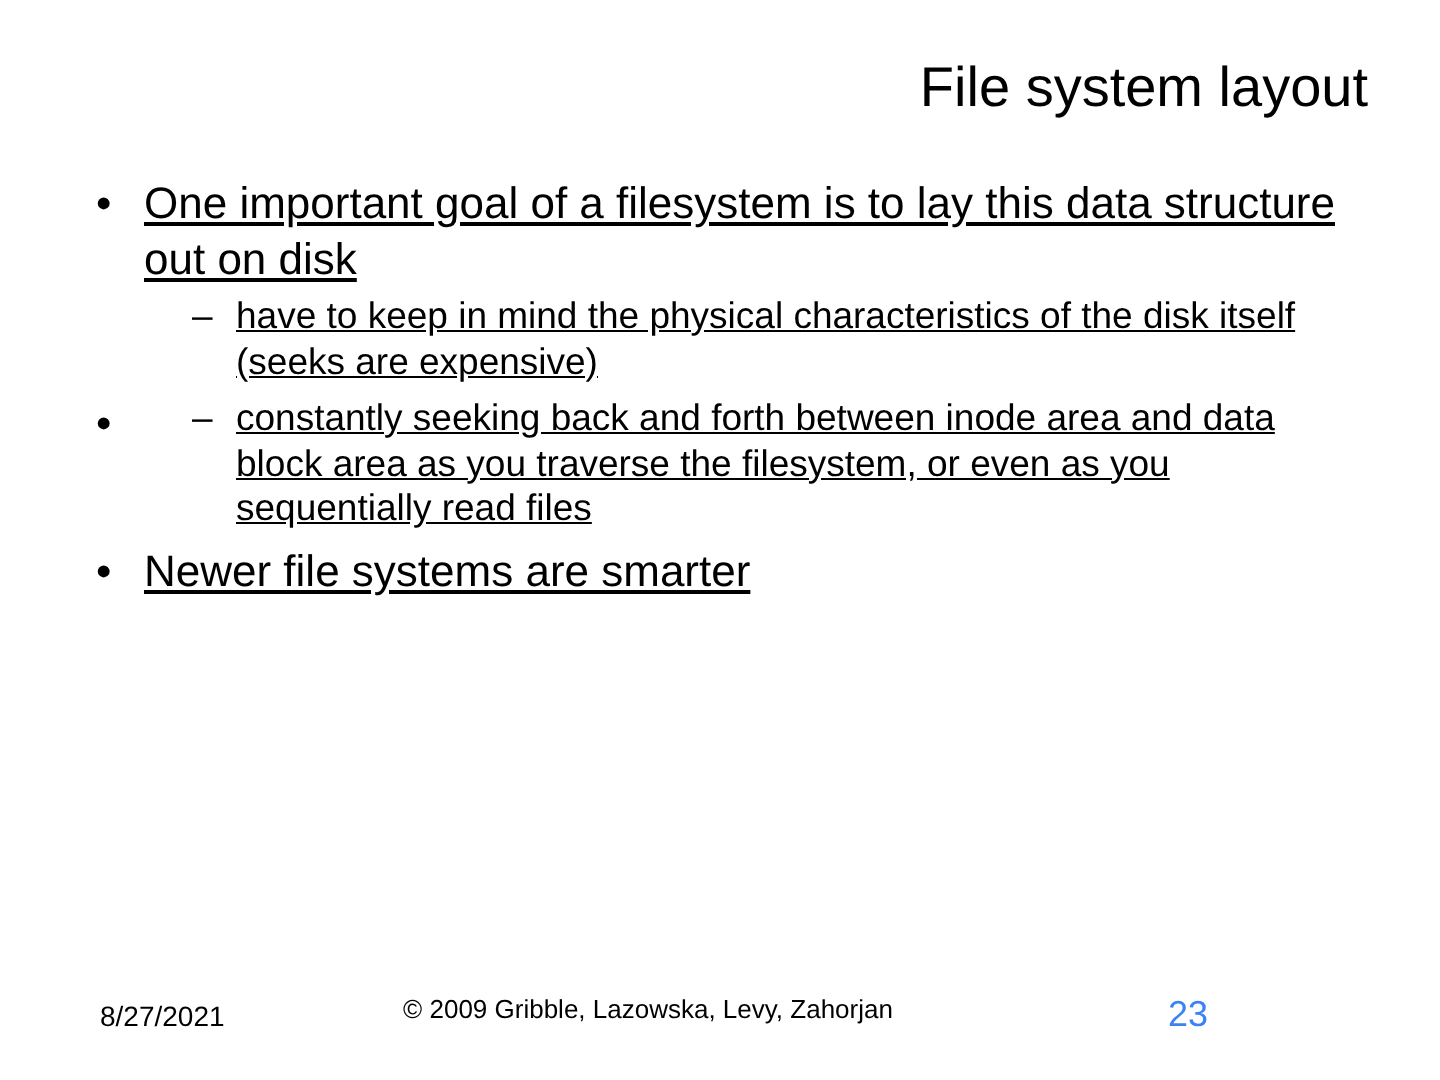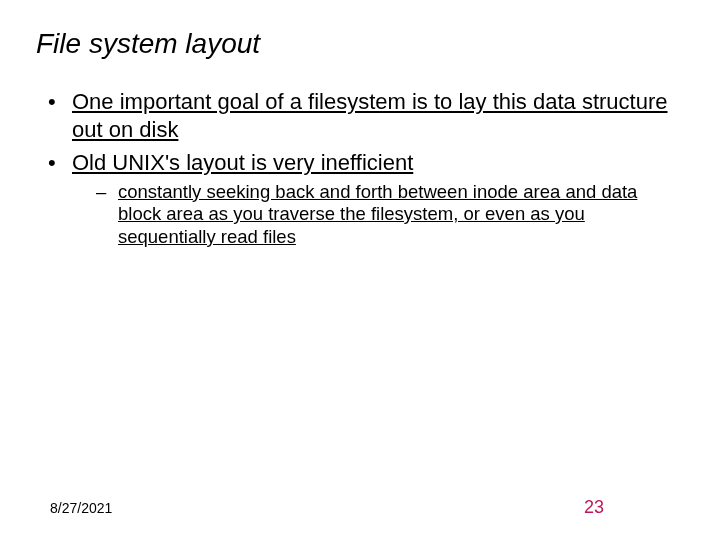--- a/index.html
+++ b/index.html
@@ -7,26 +7,25 @@
   body { font-family: Arial, Helvetica, sans-serif; color: #000; position: relative; }
 
   .slide {
     width: 720px;
     height: 540px;
     padding: 22px 36px 0 36px;
     position: relative;
   }
 
   .title {
-    text-align: left;
+    text-align: right;
     font-size: 28px;
     font-weight: 400;
     margin-bottom: 28px;
     margin-top: 6px;
-    font-style: italic;
   }
 
   ul.level1 {
     list-style: none;
     padding-left: 0;
     text-decoration: underline;
   }
   ul.level1 > li {
     position: relative;
     padding-left: 36px;
@@ -70,39 +69,43 @@
     width: 648px;
     padding: 0 36px 0 50px;
     display: flex;
     justify-content: space-between;
     align-items: baseline;
     font-size: 14px;
     gap: 42px;
   }
   .footer .date { }
   .footer .copy { font-size: 13px; position: absolute; left: 50%; transform: translateX(-50%); }
-  .footer .page { font-size: 18px; color: #be185d; margin-right: 8px; margin-top: 26px; }
+  .footer .page { font-size: 18px; color: #3b82f6; margin-right: 8px; }
 </style>
 </head>
 <body>
 
 <div class="slide">
   <h1 class="title">File system layout</h1>
 
   <ul class="level1">
     <li>
       <span>One important goal of a filesystem is to lay this data structure out on disk</span>
       <ul class="level2">
+        <li><span>have to keep in mind the physical characteristics of the disk itself  (seeks are expensive)</span></li>
       </ul>
     </li>
     <li>
-      <span>Old UNIX's layout is very inefficient</span>
       <ul class="level2">
         <li><span>constantly seeking back and forth between inode area and data block area as you traverse the filesystem, or even as you sequentially read files</span></li>
       </ul>
+    </li>
+    <li>
+      <span>Newer file systems are smarter</span>
     </li>
   </ul>
 
   <div class="footer">
     <span class="date">8/27/2021</span>
+    <span class="copy">© 2009 Gribble, Lazowska, Levy, Zahorjan</span>
     <span class="page">23</span>
   </div>
 </div>
 
 </body></html>

